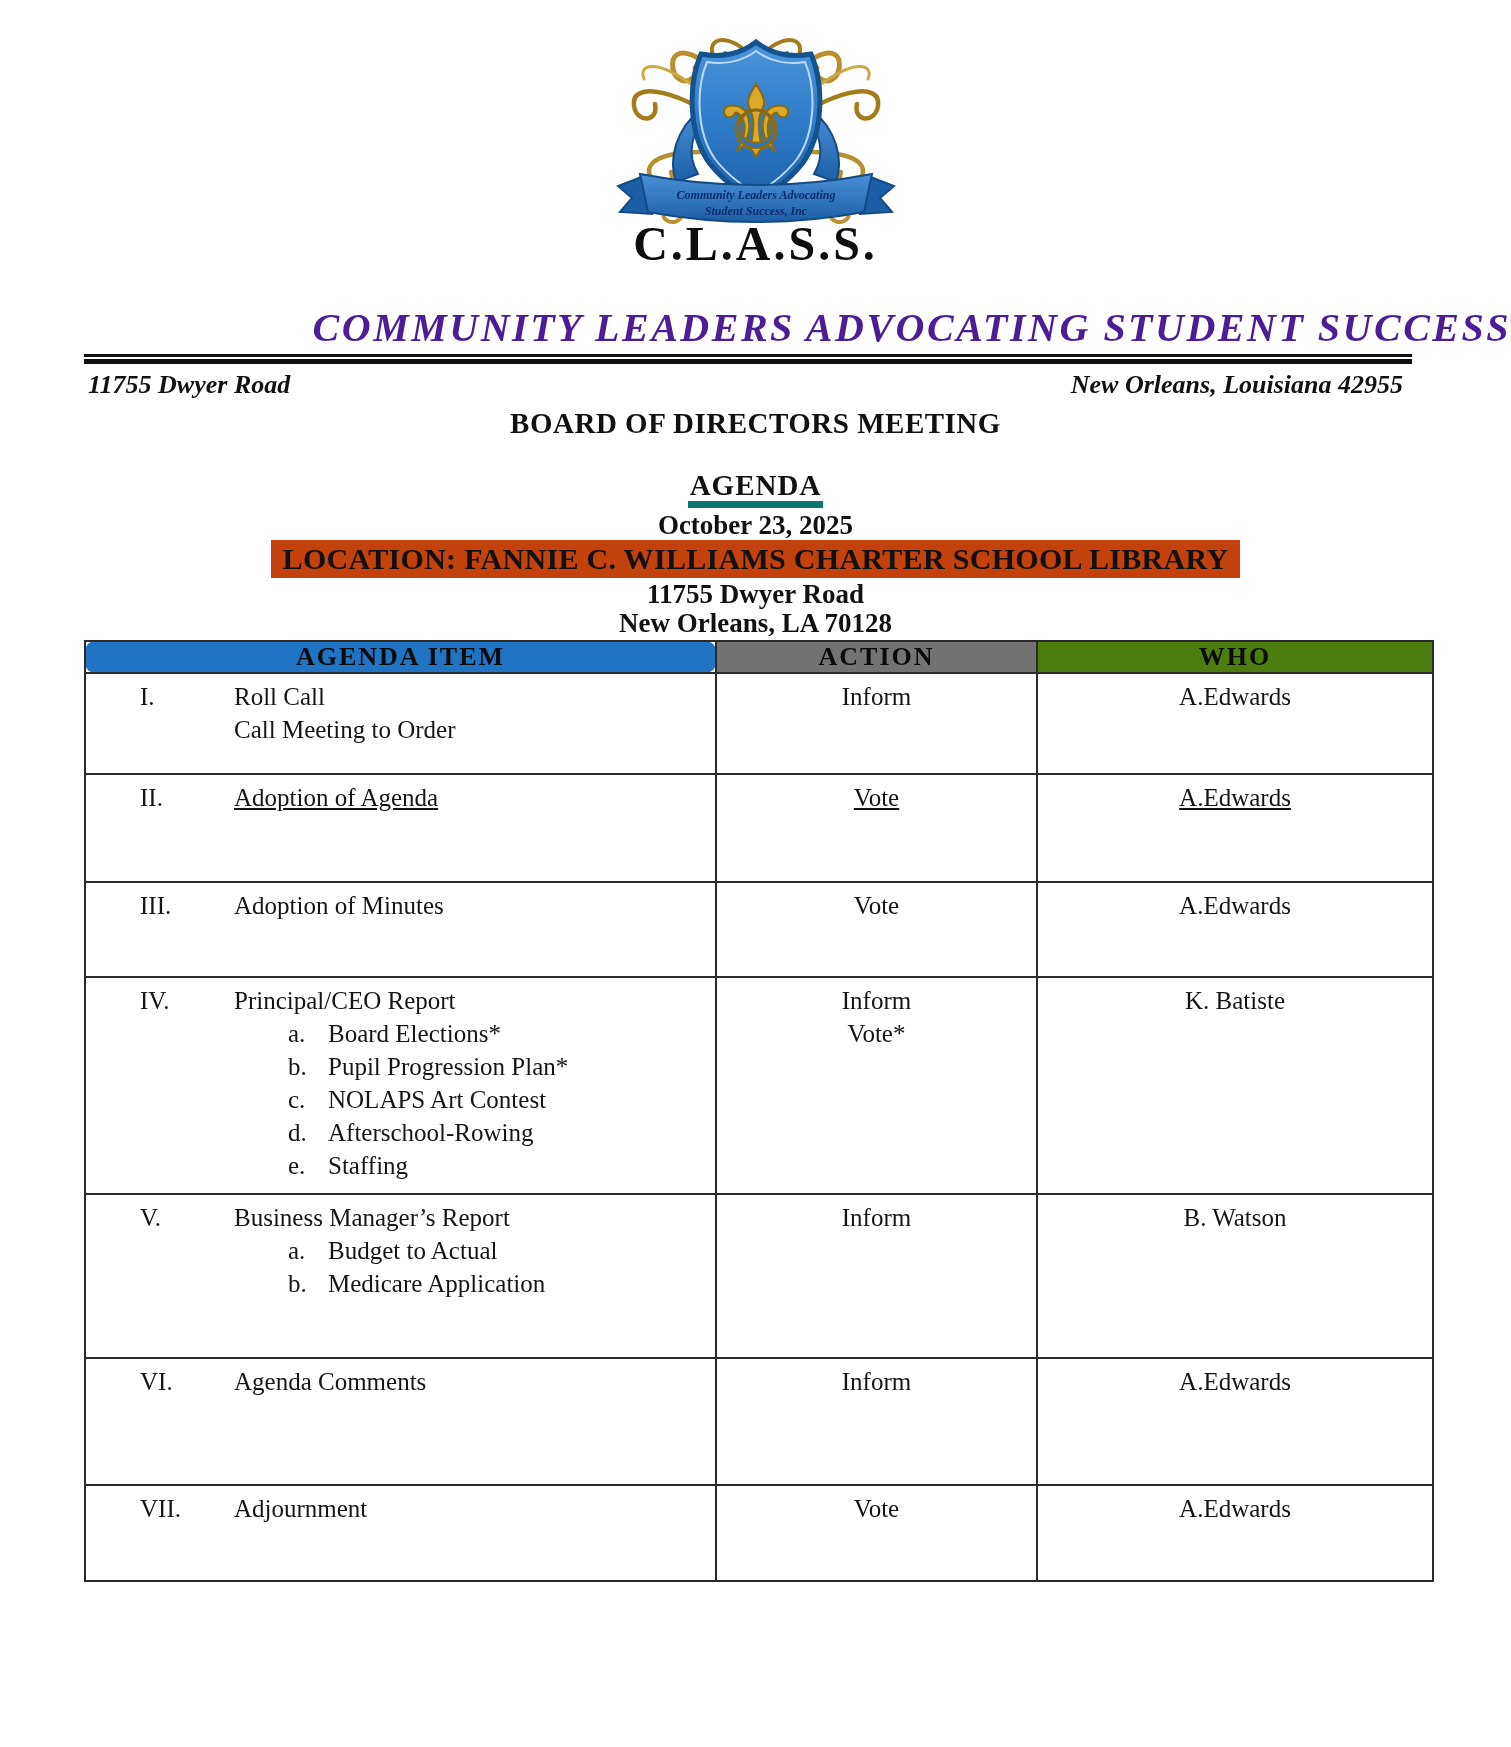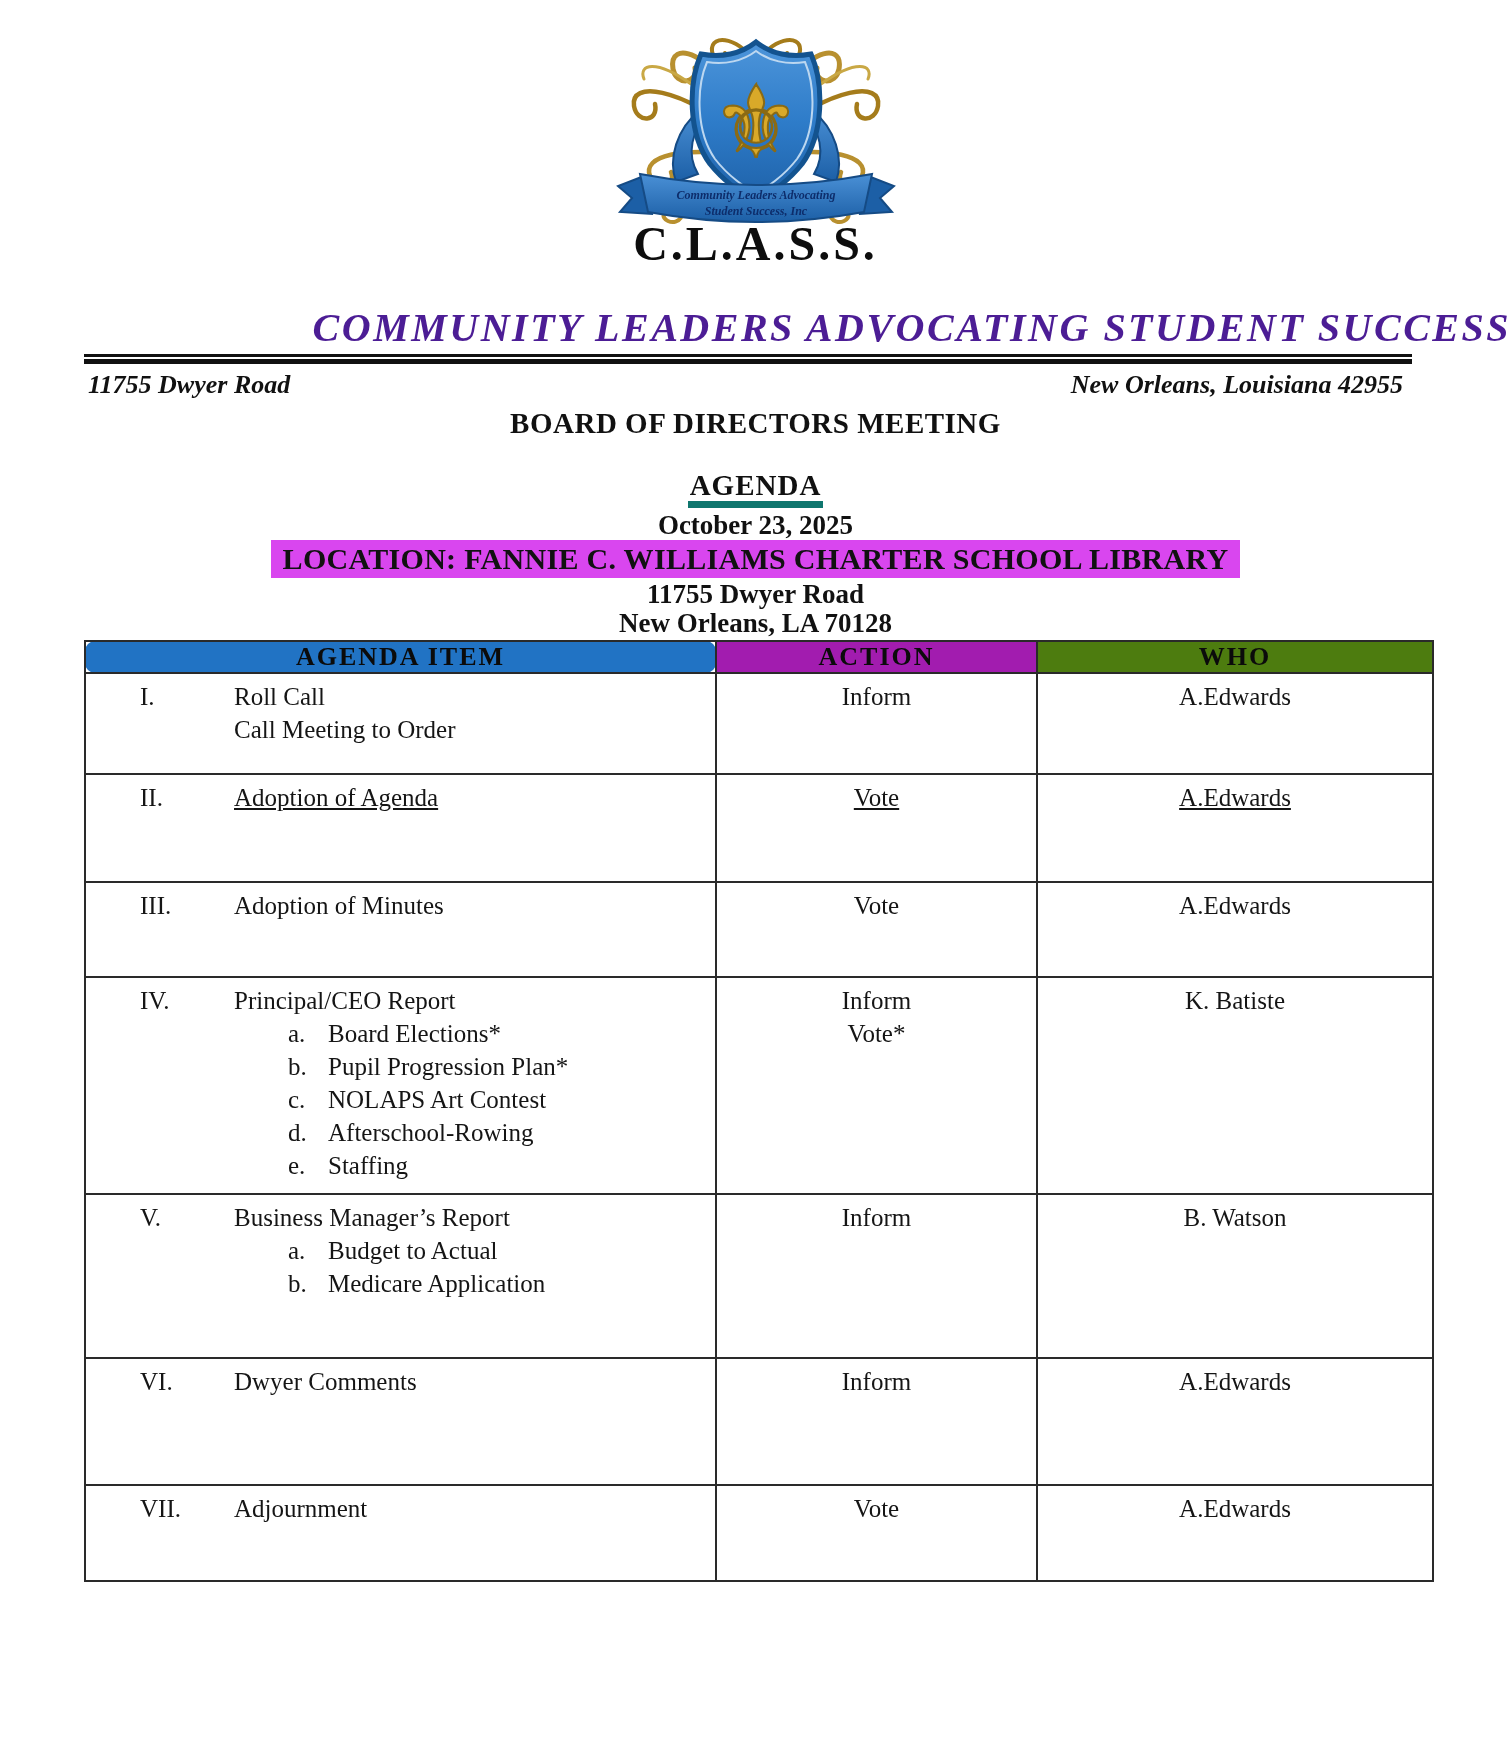--- a/index.html
+++ b/index.html
@@ -137,35 +137,35 @@
     <span>11755 Dwyer Road</span>
     <span>New Orleans, Louisiana 42955</span>
   </div>
   <div class="board-title">BOARD OF DIRECTORS MEETING</div>
 
   <div class="agenda-title-wrap">
     <span class="agenda-title">AGENDA</span>
   </div>
   <div class="date">October 23, 2025</div>
   <div class="loc-wrap">
-    <span class="location" id="location-highlight" style="background: #d946ef;">LOCATION: FANNIE C. WILLIAMS CHARTER SCHOOL LIBRARY</span>
+    <span class="location" id="location-highlight" style="background: #c2410c;">LOCATION: FANNIE C. WILLIAMS CHARTER SCHOOL LIBRARY</span>
   </div>
   <div class="addr1">11755 Dwyer Road</div>
   <div class="addr2">New Orleans, LA 70128</div>
 
   <table class="agenda">
     <colgroup>
         <col style="width:631px">
         <col style="width:321px">
         <col style="width:396px">
       </colgroup>
     <thead>
       <tr>
         <th class="th-blue" style="background: rgb(33, 115, 196); border-radius: 10px;">AGENDA ITEM</th>
-        <th class="th-blue" style="background: #a21caf;">ACTION</th>
+        <th class="th-blue" style="background: #737373;">ACTION</th>
         <th class="th-blue" style="background: #4d7c0f;">WHO</th>
       </tr>
     </thead>
     <tbody>
       <tr class="row-1">
         <td class="c-item">
           <div><span class="num">I.</span><span>Roll Call</span></div>
           <div><span class="num"></span><span>Call Meeting to Order</span></div>
         </td>
         <td class="c-action">
@@ -212,21 +212,21 @@
           <div class="sub-line"><span class="sub-letter">a.</span><span>Budget to Actual</span></div>
           <div class="sub-line"><span class="sub-letter">b.</span><span>Medicare Application</span></div>
         </td>
         <td class="c-action">
             <div>Inform</div>
           </td>
         <td class="c-who">B. Watson</td>
       </tr>
       <tr class="row-6">
         <td class="c-item">
-          <div><span class="num">VI.</span><span>Dwyer Comments</span></div>
+          <div><span class="num">VI.</span><span>Agenda Comments</span></div>
         </td>
         <td class="c-action">
             <div>Inform</div>
           </td>
         <td class="c-who">A.Edwards</td>
       </tr>
       <tr class="row-7">
         <td class="c-item">
           <div><span class="num">VII.</span><span>Adjournment</span></div>
         </td>

